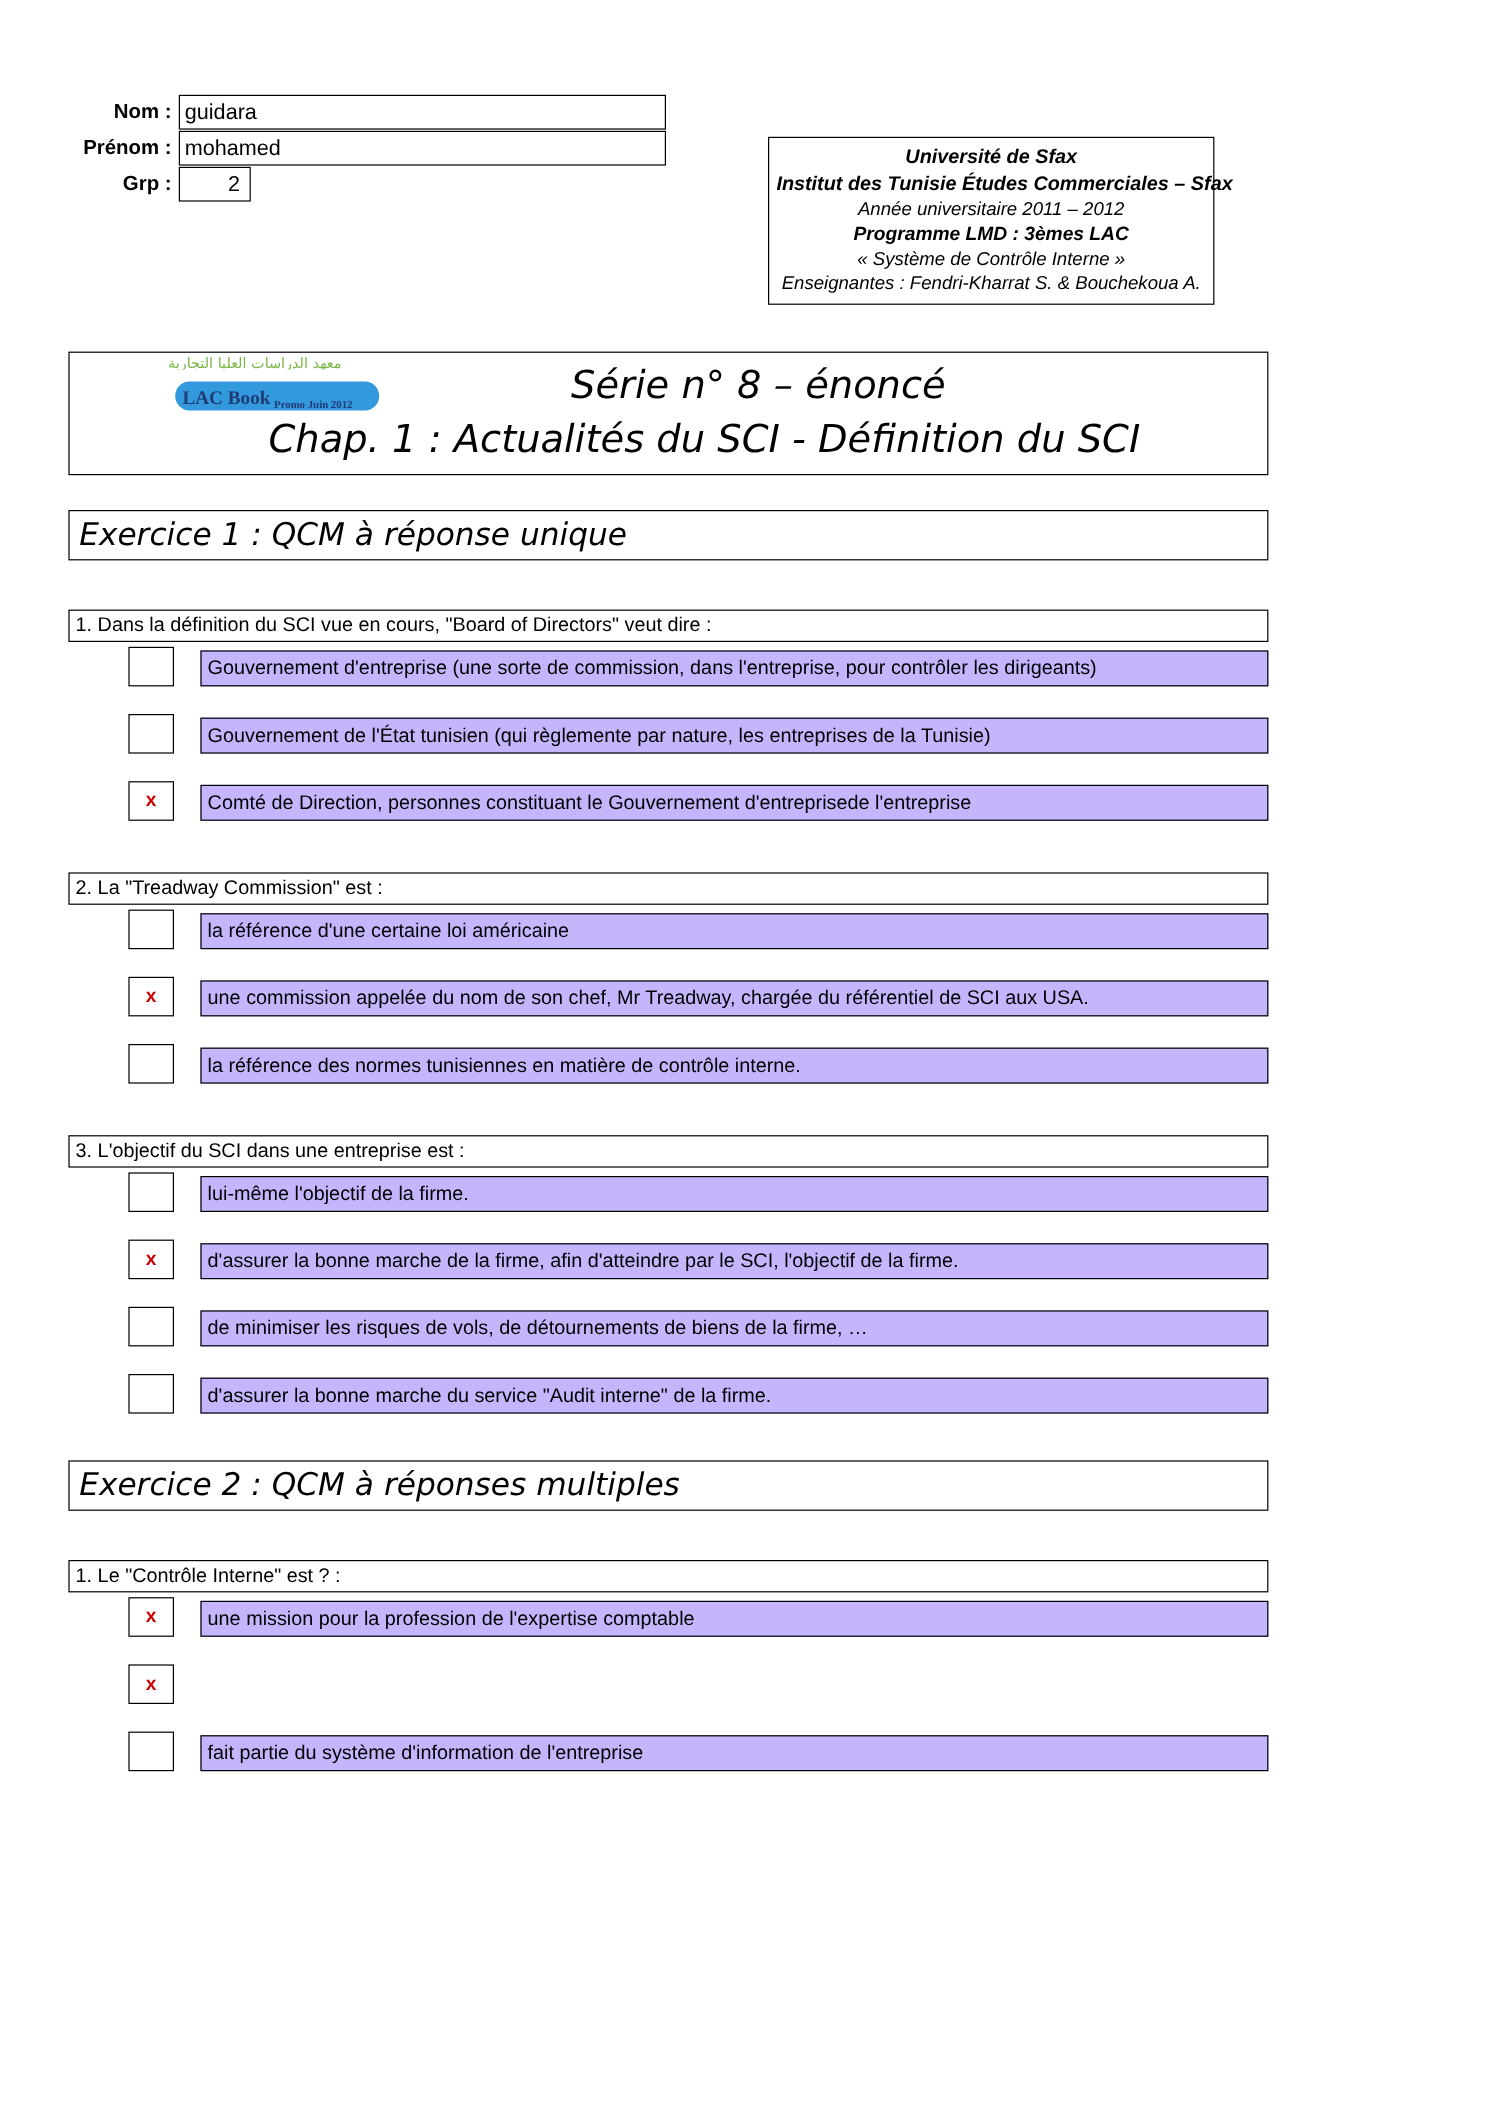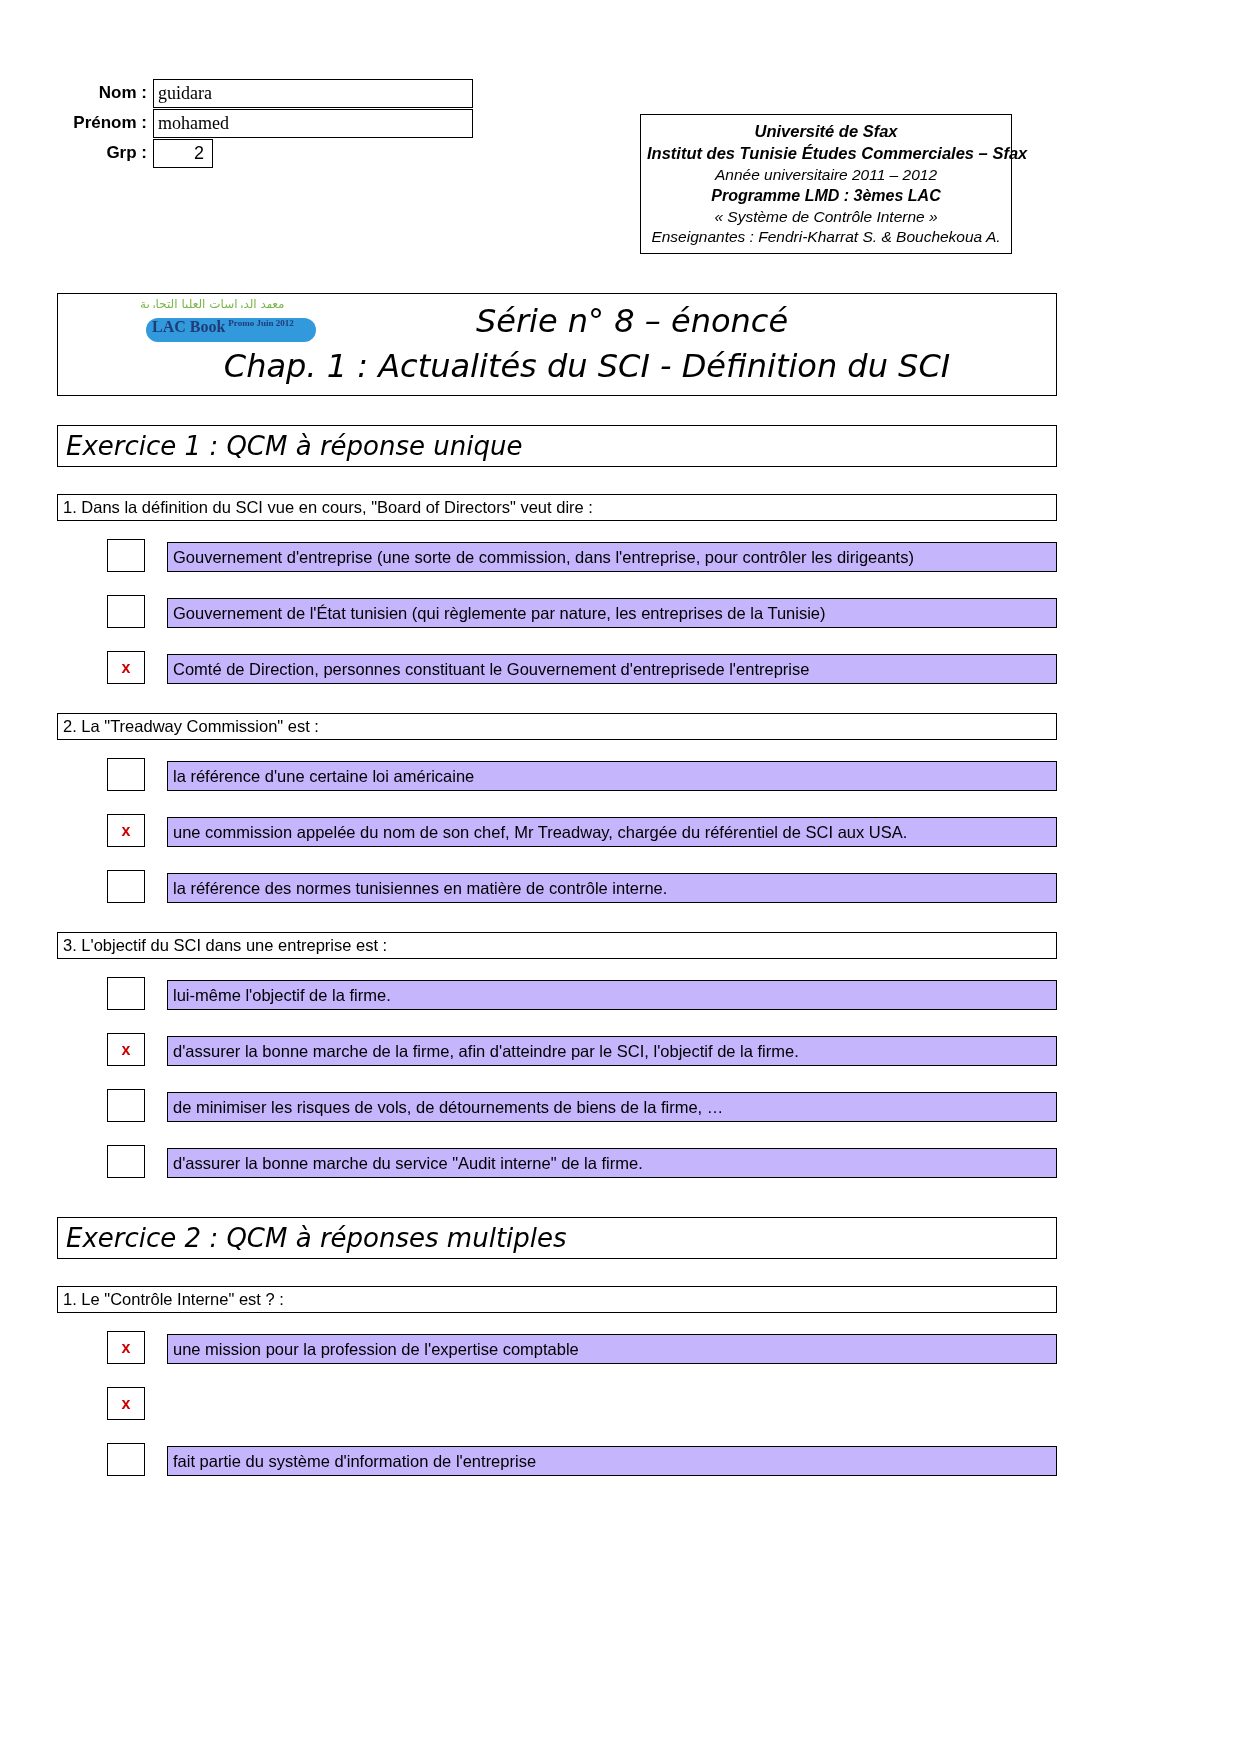--- a/index.html
+++ b/index.html
@@ -55,21 +55,21 @@
     border: 1.3px solid #000;
     height: 29px;
     box-sizing: border-box;
     font-size: 18px;
     line-height: 27px;
     padding-left: 4px;
     background: #fff;
     overflow: hidden;
     white-space: nowrap;
   }
-  .ident-input.wide { width: 320px; font-family: Liberation Serif, serif; }
+  .ident-input.wide { width: 406px; }
   .ident-input.narrow {
     width: 60px;
     text-align: right;
     padding-right: 8px;
     padding-left: 0;
   }
 
   
   .univ-box {
     position: absolute;
@@ -153,20 +153,21 @@
     left: 57px;
     width: 1000px;
     height: 27px;
     border: 1.1px solid #000;
     box-sizing: border-box;
     font-size: 16.5px;
     line-height: 25px;
     padding-left: 5px;
     white-space: nowrap;
     background: #fff;
+    margin-top: 14px;
   }
 
   
   .ans-row {
     position: absolute;
     left: 57px;
     width: 1000px;
     height: 34px;
   }
   .ans-check {
@@ -238,21 +239,21 @@
       <div class="u-l5">« Système de Contrôle Interne »</div>
       <div class="u-l6">Enseignantes : Fendri-Kharrat S. &amp; Bouchekoua A.</div>
     </div>
 
 
     <div style="position:absolute;left:140px;top:224px;width:180px;height:14px;overflow:hidden;">
       <span style="font-size:12px;color:#7ab648;font-family:'DejaVu Sans',sans-serif;letter-spacing:-0.5px;">معهد الدراسات العليا التجارية بصفاقس</span>
     </div>
   </div>
 
-  <div style="position:absolute;left:146px;top:318px;width:170px;height:24px;background:#3399dd;border-radius:12px;z-index:5;display:flex;align-items:flex-start;padding-left:6px;box-sizing:border-box;">
+  <div style="position:absolute;left:146px;top:318px;width:170px;height:24px;background:#3399dd;border-radius:12px;z-index:5;display:flex;align-items:flex-end;padding-left:6px;box-sizing:border-box;">
     <span style="font-family:'Liberation Serif', serif;font-weight:bold;font-size:16px;color:#1f3c76;">LAC Book</span>
     <span style="font-family:'Liberation Serif', serif;font-weight:bold;font-size:9px;color:#1f3c76;margin-left:3px;">Promo Juin 2012</span>
   </div>
 
   <div class="title-box">
     <div class="title-line1">Série n° 8 – énoncé</div>
     <div class="title-line2">Chap. 1 : Actualités du SCI - Définition du SCI</div>
   </div>
 
   <div id="body-root">

